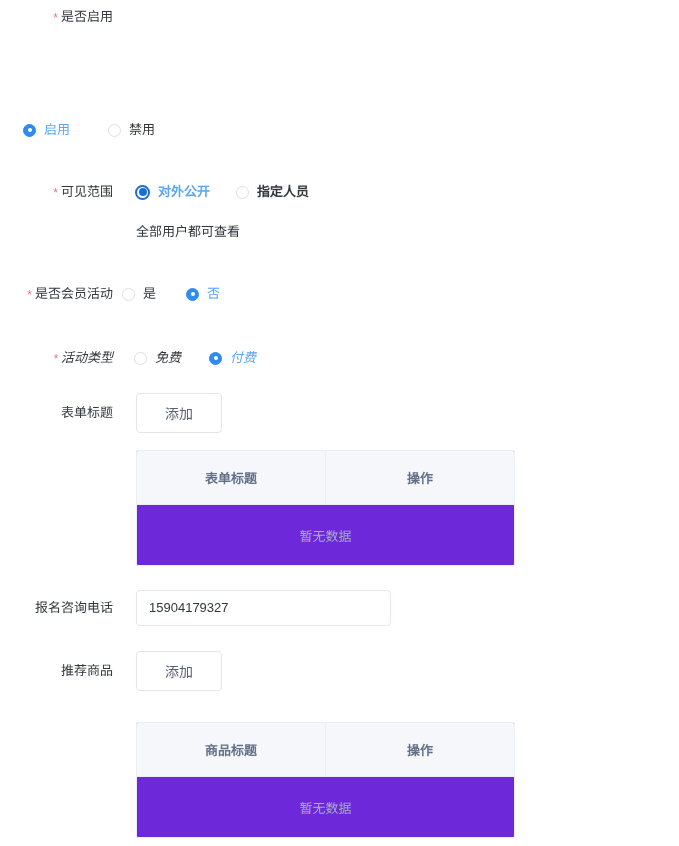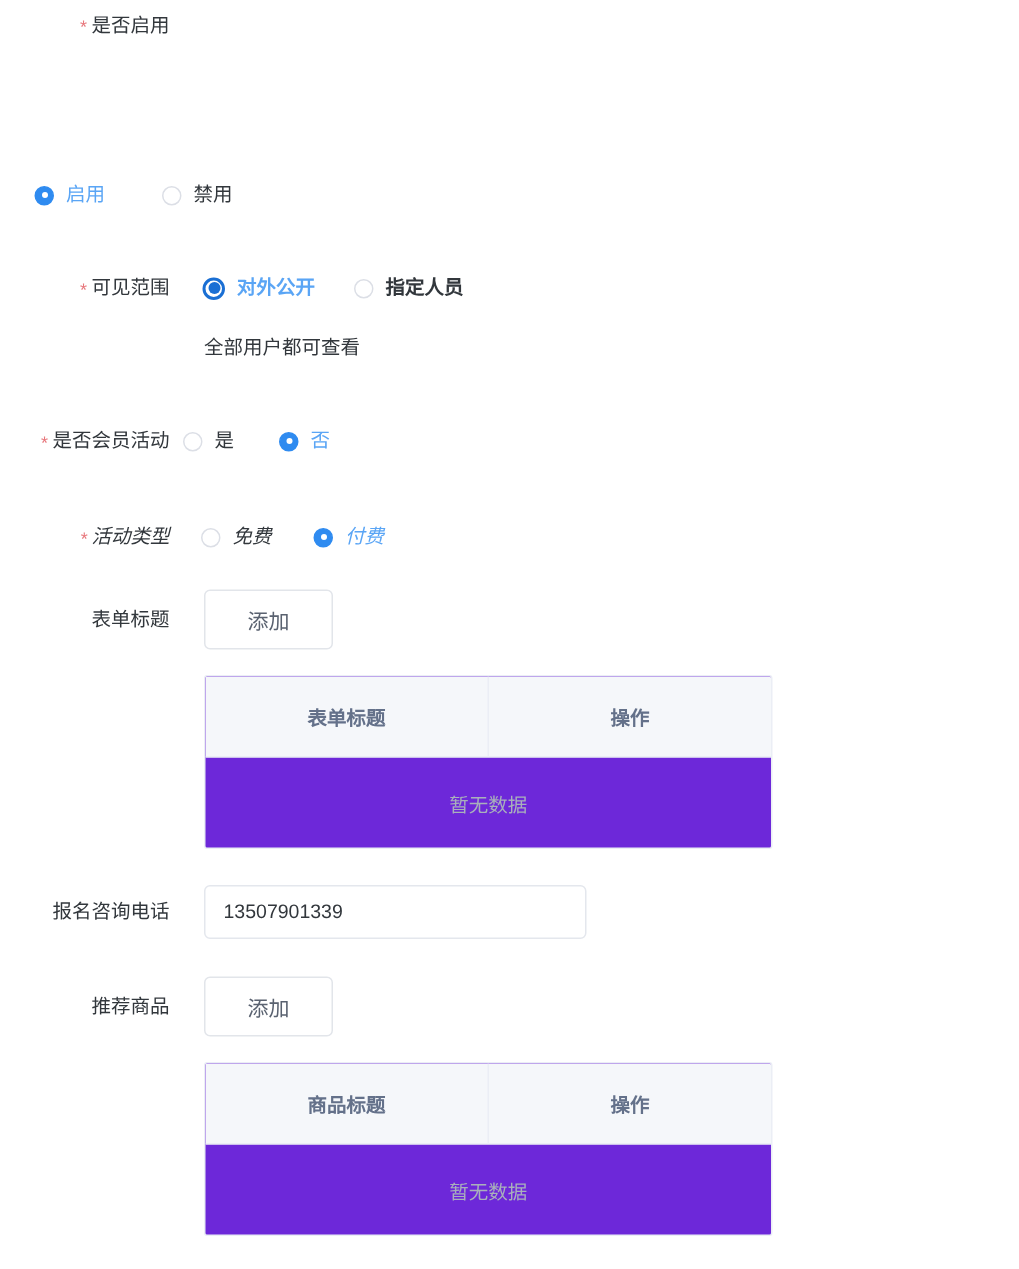--- a/index.html
+++ b/index.html
@@ -342,34 +342,34 @@
     </div>
     <div class="empty">暂无数据</div>
   </div>
 
   <div class="row" style="margin-top:24px;">
     <div class="label" style="padding-top:9px;">
       <span>报名咨询电话</span>
     </div>
     <div class="field">
       <div class="input" style="width:255px;">
-        <div class="txt">13507901339</div>
+        <div class="txt">15904179327</div>
       </div>
     </div>
   </div>
 
   <div class="row" style="margin-top:25px;">
     <div class="label" style="padding-top:11px;">
       <span>推荐商品</span>
     </div>
     <div class="field">
       <div class="btn btn-default btn-add">添加</div>
     </div>
   </div>
-  <div class="table" style="margin-left:136px; margin-top:17px;">
+  <div class="table" style="margin-left:136px; margin-top:31px;">
     <div class="thead">
       <div class="th c1">商品标题</div>
       <div class="th c2">操作</div>
     </div>
     <div class="empty">暂无数据</div>
   </div>
 
   <div class="footer" style="margin-left:136px; margin-top:25px;">
     <div class="btn btn-primary btn-foot">确 定</div>
     <div class="btn btn-default btn-foot">取 消</div>

